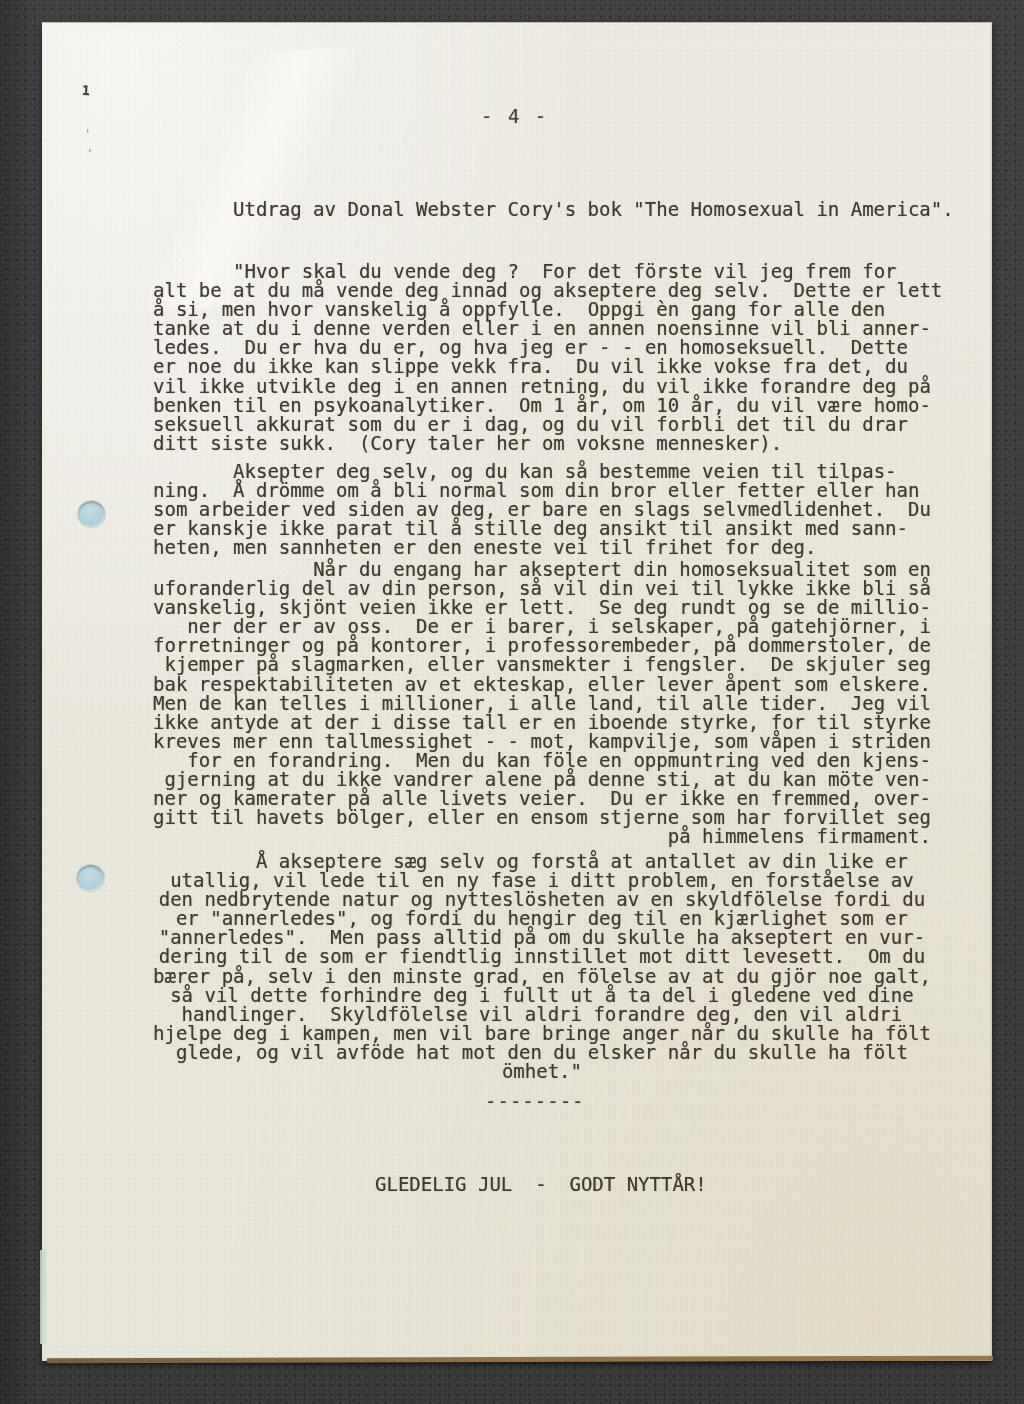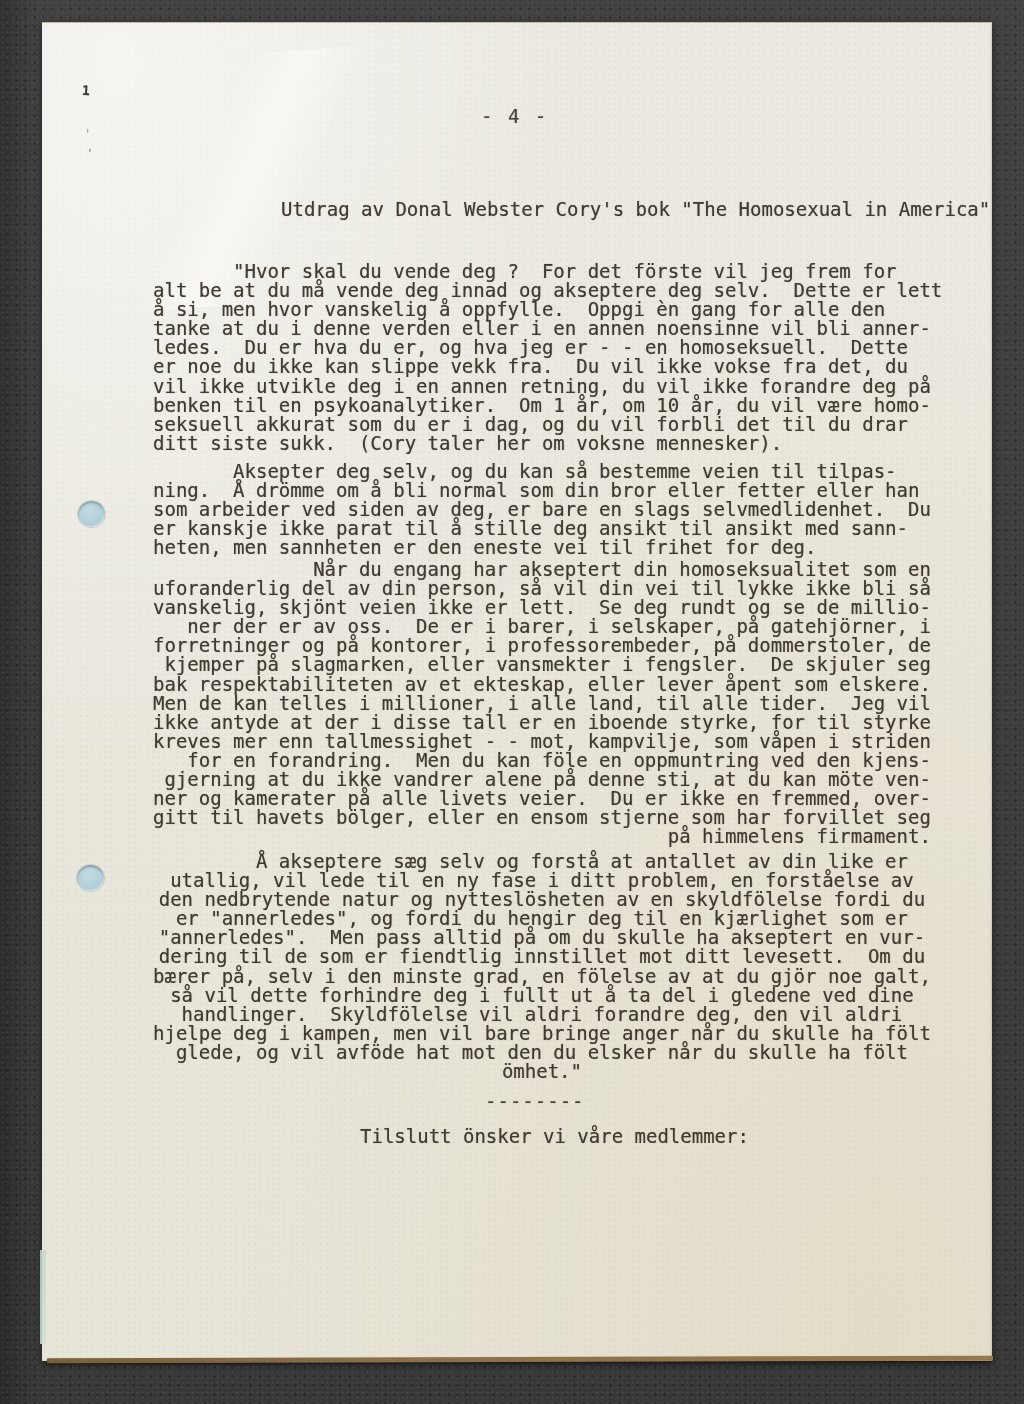--- a/index.html
+++ b/index.html
@@ -38,21 +38,21 @@
     pointer-events:none;
   }
   .tw{
     position:absolute;margin:0;
     font-family:"DejaVu Sans Mono", monospace;
     font-size:19px;line-height:19.1px;white-space:pre;
     color:#413a31;
     text-shadow:0 0 1px rgba(63,56,46,.45), 0.4px 0.4px 0 rgba(63,56,46,.12);
   }
   .page-number{left:439px;top:84px;letter-spacing:2px;color:#4a443a;}
-  .doc-title{left:191px;top:177px;margin-left:48px;}
+  .doc-title{left:191px;top:177px;}
   .para-1{left:111px;top:239px;}
   .para-2{left:111px;top:439px;}
   .para-3{left:111px;top:537px;text-align:right;}
   .para-4{left:111px;top:829px;text-align:center;}
   .separator{left:443px;top:1069px;letter-spacing:1px;color:#464035;}
   .closing{left:318px;top:1104px;}
   .greeting{left:333px;top:1152px;}
   .hole{
     position:absolute;width:27px;height:26px;border-radius:50%;
     background:radial-gradient(circle at 45% 38%, #c3dbe3 0%, #b2d1db 55%, #a3c5d2 100%);
@@ -133,21 +133,21 @@
 "annerledes".  Men pass alltid på om du skulle ha akseptert en vur-
 dering til de som er fiendtlig innstillet mot ditt levesett.  Om du
 bærer på, selv i den minste grad, en fölelse av at du gjör noe galt,
 så vil dette forhindre deg i fullt ut å ta del i gledene ved dine
 handlinger.  Skyldfölelse vil aldri forandre deg, den vil aldri
 hjelpe deg i kampen, men vil bare bringe anger når du skulle ha fölt
 glede, og vil avföde hat mot den du elsker når du skulle ha fölt
 ömhet."</pre>
 
     <pre class="tw separator">--------</pre>
-    <pre class="tw closing">Tilslutt önsker vi våre medlemmer:</pre>
+    <pre class="tw greeting">GLEDELIG JUL  -  GODT NYTTÅR!</pre>
 
     <div class="hole hole-1"></div>
     <div class="hole hole-2"></div>
   </div>
 
   <div class="sliver"></div>
   <div class="under-edge"></div>
 
 </div>
 

